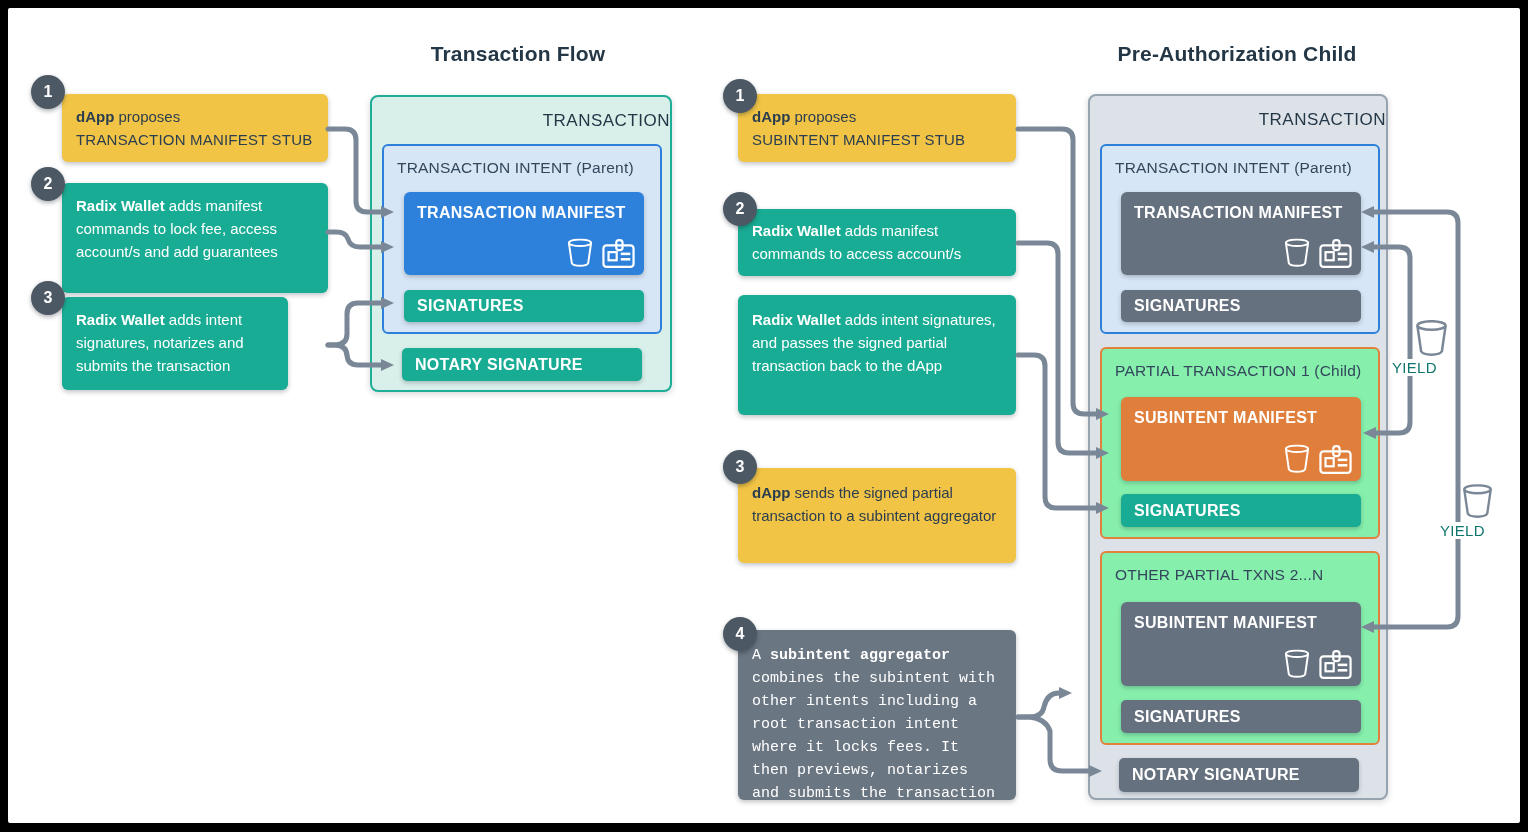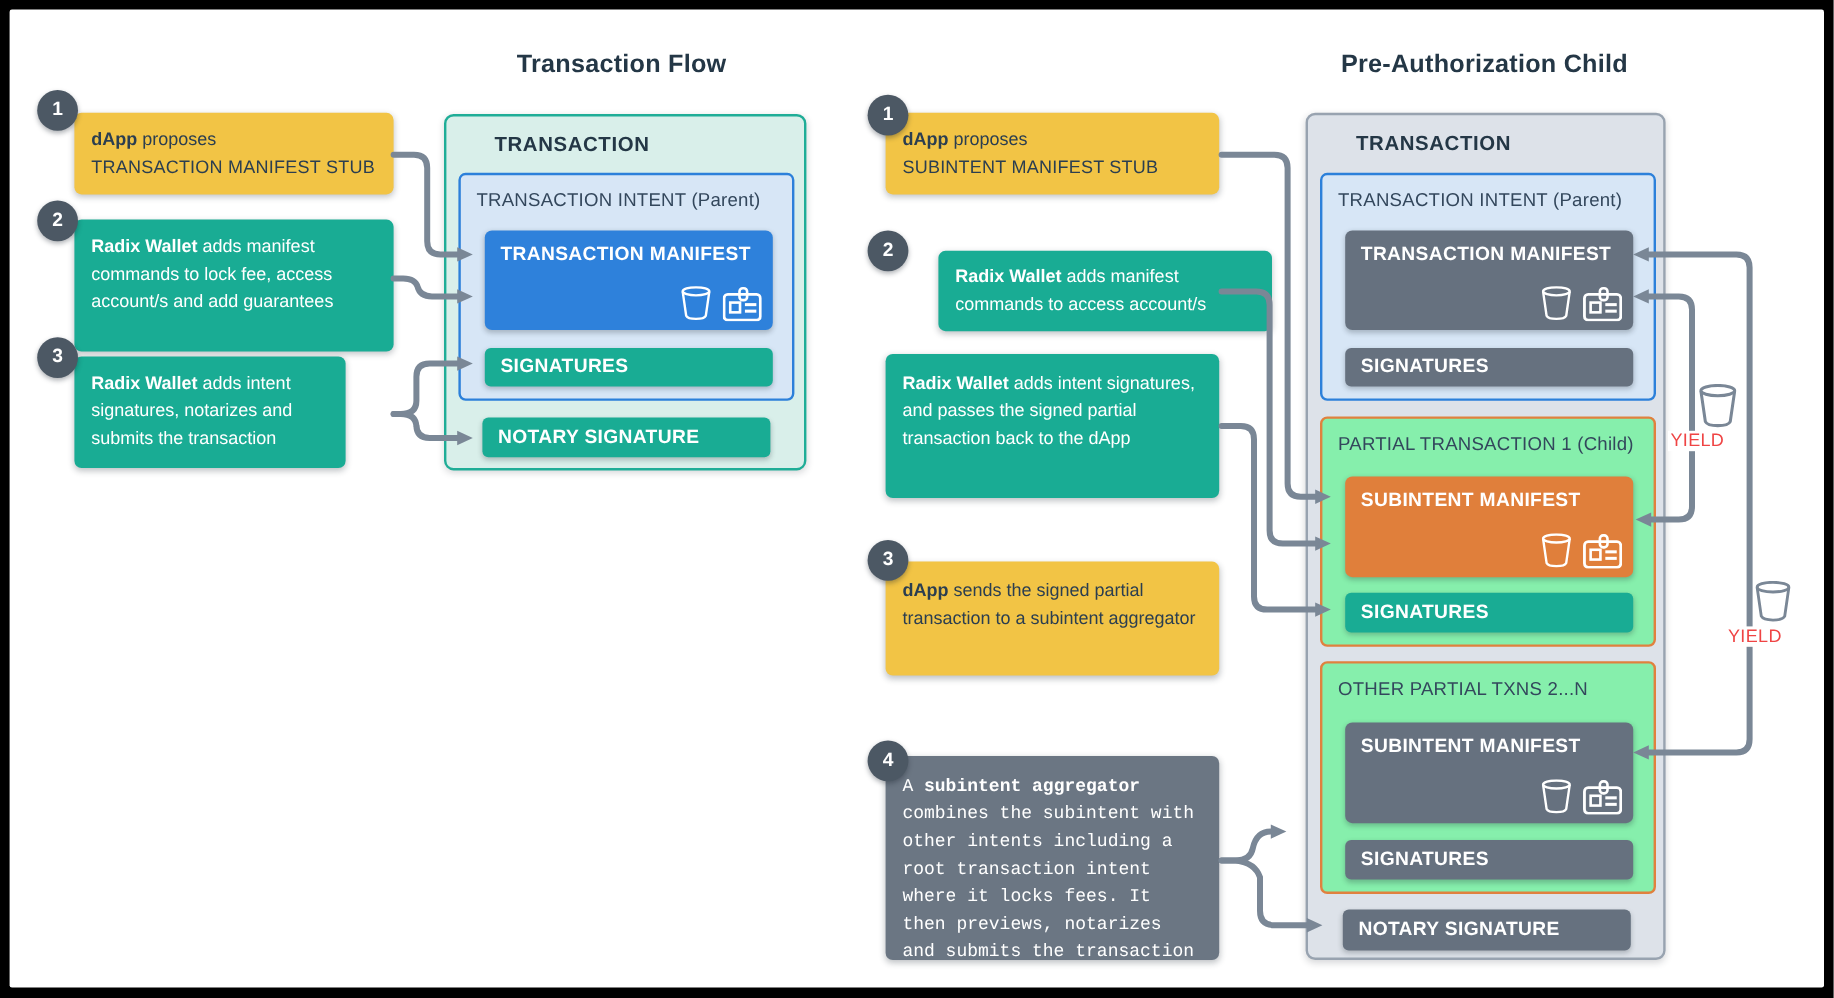--- a/index.html
+++ b/index.html
@@ -31,22 +31,22 @@
     font-size:16px;font-weight:bold;z-index:4;box-shadow:0 2px 4px rgba(20,30,40,.35);
   }
   
   .container{
     position:absolute;border-radius:8px;box-sizing:border-box;z-index:1;
     box-shadow:0 2px 6px rgba(25,35,45,.18);
   }
   .cont-mint{background:#D9EFEA;border:2px solid #1FAD97;}
   .cont-gray{background:#DDE2E9;border:2px solid #98A3B0;}
   .cont-title{
-    position:absolute;top:14px;left:0;width:100%;text-align:left;
-    font-size:17px;font-weight:bold;color:#243746;letter-spacing:.5px;margin-left:40px;
+    position:absolute;top:14px;left:0;width:100%;text-align:right;
+    font-size:17px;font-weight:normal;color:#243746;letter-spacing:.5px;
   }
   .subcont{
     position:absolute;border-radius:6px;box-sizing:border-box;
   }
   .sub-blue{background:#D7E6F6;border:2px solid #2C80DA;}
   .sub-peach{background:#86efac;border:2px solid #E0813E;}
   .subcont .sub-label{
     position:absolute;top:13px;left:13px;right:8px;
     font-size:15.5px;color:#33475C;letter-spacing:.2px;white-space:nowrap;
   }
@@ -66,21 +66,21 @@
   .bg-blue{background:#2E81DB;}
   .bg-orange{background:#E07F3B;}
   .bg-slate{background:#66717F;}
   .bg-teal{background:#19AC94;}
   .icons{
     position:absolute;right:9px;bottom:7px;display:flex;align-items:flex-end;gap:9px;color:#fff;
   }
   #arrows{position:absolute;left:0;top:0;width:1528px;height:832px;z-index:3;pointer-events:none;}
   .yield-label{
     position:absolute;z-index:5;background:#fff;padding:0 2px;
-    font-size:15px;color:#ef4444;letter-spacing:.3px;
+    font-size:15px;color:#0f766e;letter-spacing:.3px;
   }
   .yield-cup{position:absolute;z-index:5;color:#7A8796;}
 </style>
 </head>
 <body>
 
 <svg width="0" height="0" style="position:absolute">
   <defs>
     <symbol id="cup" viewBox="0 0 34 38">
       <path d="M2.5 6 L6.3 32.2 A10.9 4.3 0 0 0 27.7 32.2 L31.5 6" fill="none" stroke="currentColor" stroke-width="2.6" stroke-linejoin="round"></path>
@@ -137,21 +137,21 @@
     <div class="rowbox bg-teal" style="left:30px;top:251px;width:240px;height:33px;">NOTARY SIGNATURE</div>
   </div>
 
   <div class="badge" style="left:715px;top:71px;">1</div>
   <div class="step yellow" style="left:730px;top:86px;width:278px;height:68px;">
     <p><b>dApp</b><span> proposes</span></p>
     <p class="caps">SUBINTENT MANIFEST STUB</p>
   </div>
 
   <div class="badge" style="left:715px;top:184px;">2</div>
-  <div class="step teal" style="left:730px;top:201px;width:278px;height:67px;padding-top:10px;margin-left:44px;">
+  <div class="step teal" style="left:730px;top:201px;width:278px;height:67px;padding-top:10px;">
     <p><b>Radix Wallet</b><span> adds manifest commands to access account/s</span></p>
   </div>
 
   <div class="step teal" style="left:730px;top:287px;width:278px;height:120px;padding-top:13px;">
     <p><b>Radix Wallet</b><span> adds intent signatures, and passes the signed partial transaction back to the dApp</span></p>
   </div>
 
   <div class="badge" style="left:715px;top:442px;">3</div>
   <div class="step yellow" style="left:730px;top:460px;width:278px;height:95px;padding-top:13px;">
     <p><b>dApp</b><span> sends the signed partial transaction to a subintent aggregator</span></p>

